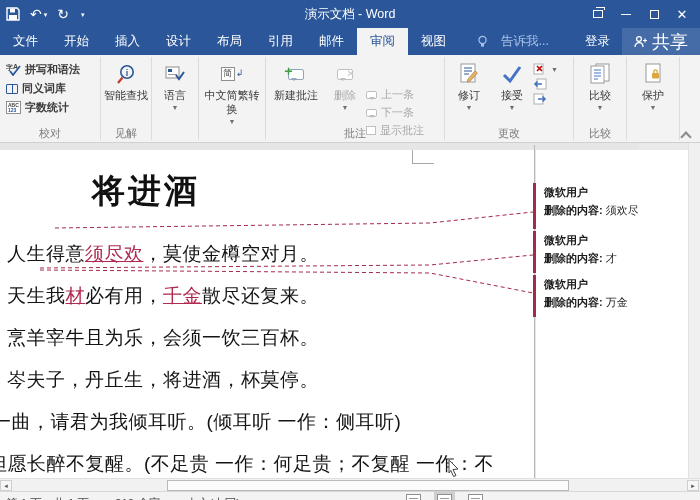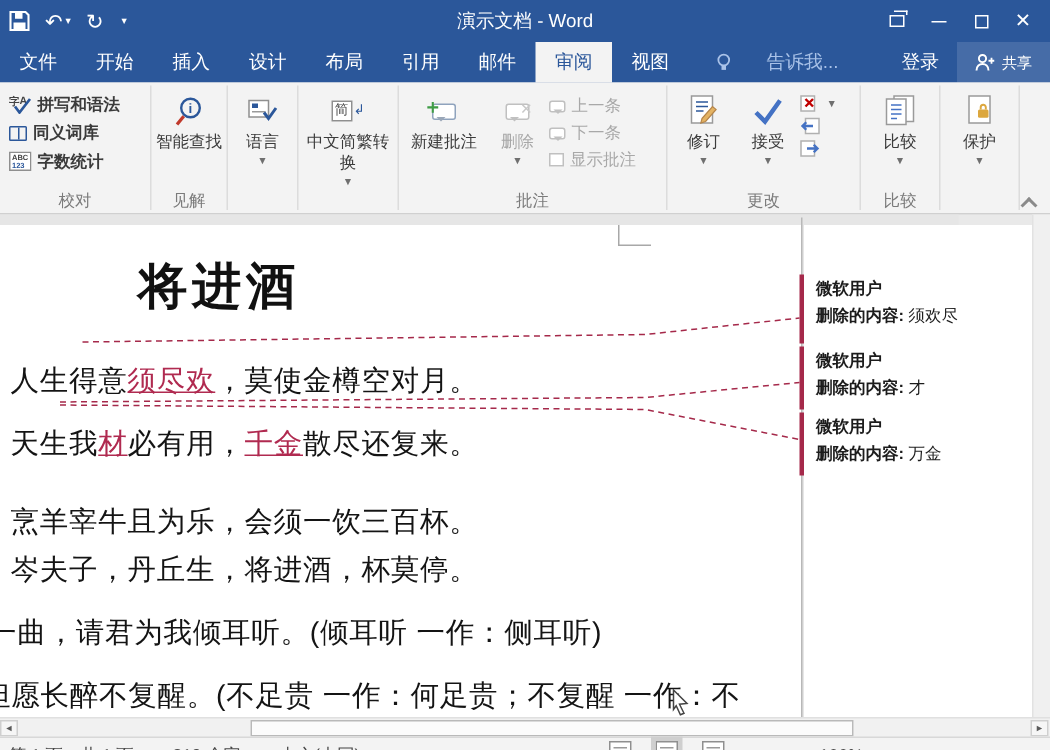--- a/index.html
+++ b/index.html
@@ -16,24 +16,24 @@
   .winctl .wbtn { width:28px; height:28px; display:flex; align-items:center; justify-content:center; color:#fff; }
   .glyph-min { width:10px; height:1px; background:#fff; display:block; }
   .glyph-max { width:9px; height:9px; border:1px solid #fff; display:block; }
   .glyph-restore { width:10px; height:8px; border:1px solid #fff; position:relative; display:block; }
   .glyph-restore:before { content:""; position:absolute; left:2px; top:-4px; width:8px; height:2px; border-top:1px solid #fff; border-right:1px solid #fff; }
 
   
   .tabrow { position:absolute; left:0; top:28px; width:700px; height:27px; background:#2b579a; display:flex; align-items:stretch; }
   .tab { padding:0 13px; font-size:12.5px; color:#fff; line-height:27px; white-space:nowrap; }
   .tab.active { background:#f3f3f3; color:#2b579a; }
-  .tellme { display:flex; align-items:center; gap:23px; color:#a9c2e8; font-size:12.5px; padding:0 12px; margin-left:6px;justify-content:center; }
+  .tellme { display:flex; align-items:center; gap:13px; color:#a9c2e8; font-size:12.5px; padding:0 12px; margin-left:6px;justify-content:center; }
   .tabrow-right { margin-left:auto; display:flex; align-items:stretch; }
   .signin { line-height:27px; font-size:12.5px; color:#fff; padding:0 12px; }
-  .share { display:flex; align-items:center; gap:5px; font-size:10px; color:#fff; padding:0 12px; background:rgba(255,255,255,.13); }
+  .share { display:flex; align-items:center; gap:5px; font-size:18px; color:#fff; padding:0 12px; background:rgba(255,255,255,.13); }
 
   
   .ribbon { position:absolute; left:0; top:55px; width:700px; height:88px; background:#f3f3f3; border-bottom:1px solid #d0d0d0; display:flex; align-items:stretch; }
   .rgroup { position:relative; padding:3px 2px 15px 2px; display:flex; align-items:flex-start; }
   .rgroup .glabel { position:absolute; left:0; right:0; bottom:1px; text-align:center; font-size:11px; color:#7b7b7b; }
   .rdivider { width:1px; background:#dcdcdc; margin:2px 0; }
   .stackcol { display:flex; flex-direction:column; justify-content:flex-start; gap:4px; padding:4px 4px; }
   .srow { display:flex; align-items:center; gap:4px; font-size:11px; color:#3b3b3b; white-space:nowrap; }
   .bigbtn { width:48px; display:flex; flex-direction:column; align-items:center; font-size:11px; color:#3b3b3b; text-align:center; padding-top:3px; line-height:1.25; }
   .bigbtn .bicon { height:26px; display:flex; align-items:center; justify-content:center; margin-bottom:2px; }
@@ -242,21 +242,21 @@
     </div>
     <div class="bigbtn grayed" style="width:42px;">
       <span class="bicon">
         <span class="bubble gray">
             <span class="x-badge">✕</span>
           </span>
       </span>
       <span>删除</span>
       <span class="caret">▼</span>
     </div>
-    <div class="smallcol" style="width:70px;">
+    <div class="smallcol" style="width:70px;margin-top:24px;">
       <div class="smallrow grayed">
         <span class="bubble gray" style="width:11px;height:8px;"></span>
         <span>上一条</span>
       </div>
       <div class="smallrow grayed">
         <span class="bubble gray" style="width:11px;height:8px;"></span>
         <span>下一条</span>
       </div>
       <div class="smallrow grayed">
         <span class="doc" style="width:10px;height:9px;border-color:#c0c0c0;"></span>
@@ -356,21 +356,21 @@
   <div class="page"></div>
   <div class="markup-pane"></div>
   <div class="markup-sep"></div>
   <div class="vscroll-strip"></div>
   <div class="cropmark"></div>
 
   <div class="doc-title">将进酒</div>
   <div id="poem-mount">
       <div class="poem-line" style="left: 7px; top: 98px;"><span>人生得意</span><span class="ins">须尽欢</span><span>，莫使金樽空对月。</span></div>
       <div class="poem-line" style="left: 7px; top: 140px;"><span>天生我</span><span class="ins">材</span><span>必有用，</span><span class="ins">千金</span><span>散尽还复来。</span></div>
-      <div class="poem-line" style="left: 7px; top: 192px;"><span>烹羊宰牛且为乐，会须一饮三百杯。</span></div>
+      <div class="poem-line" style="left: 7px; top: 182px;"><span>烹羊宰牛且为乐，会须一饮三百杯。</span></div>
       <div class="poem-line" style="left: 7px; top: 224px;"><span>岑夫子，丹丘生，将进酒，杯莫停。</span></div>
       <div class="poem-line" style="left: -8px; top: 266px;"><span>一曲，请君为我倾耳听。(倾耳听 一作：侧耳听)</span></div>
       <div class="poem-line" style="left: -12px; top: 308px;"><span>但愿长醉不复醒。(不足贵 一作：何足贵；不复醒 一作：不</span></div>
     </div>
 
   <svg class="connector-svg">
     <polyline points="55,85 430,80 533,69" fill="none" stroke="#a5294a" stroke-width="1" stroke-dasharray="4 3"></polyline>
     <polyline points="40,125 430,122 533,112" fill="none" stroke="#a5294a" stroke-width="1" stroke-dasharray="4 3"></polyline>
     <polyline points="40,127 430,130 533,150" fill="none" stroke="#a5294a" stroke-width="1" stroke-dasharray="4 3"></polyline>
   </svg>

